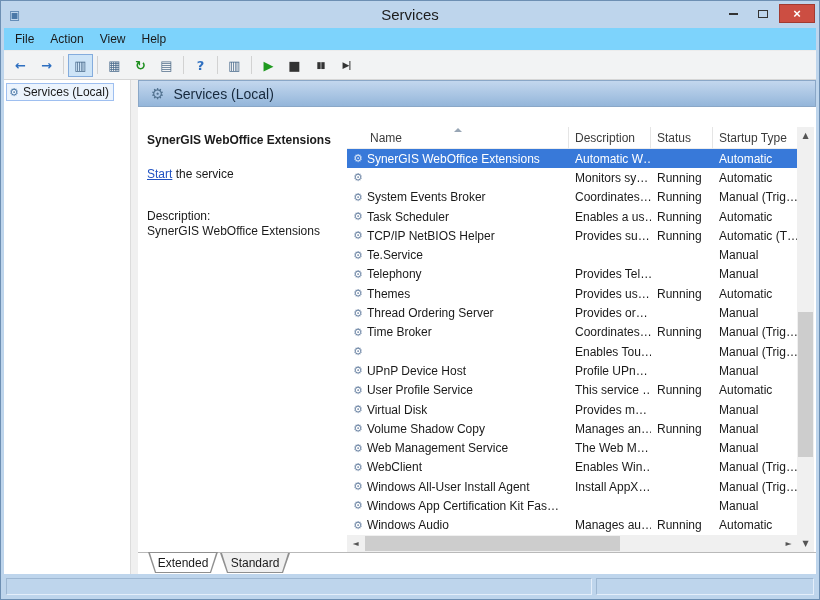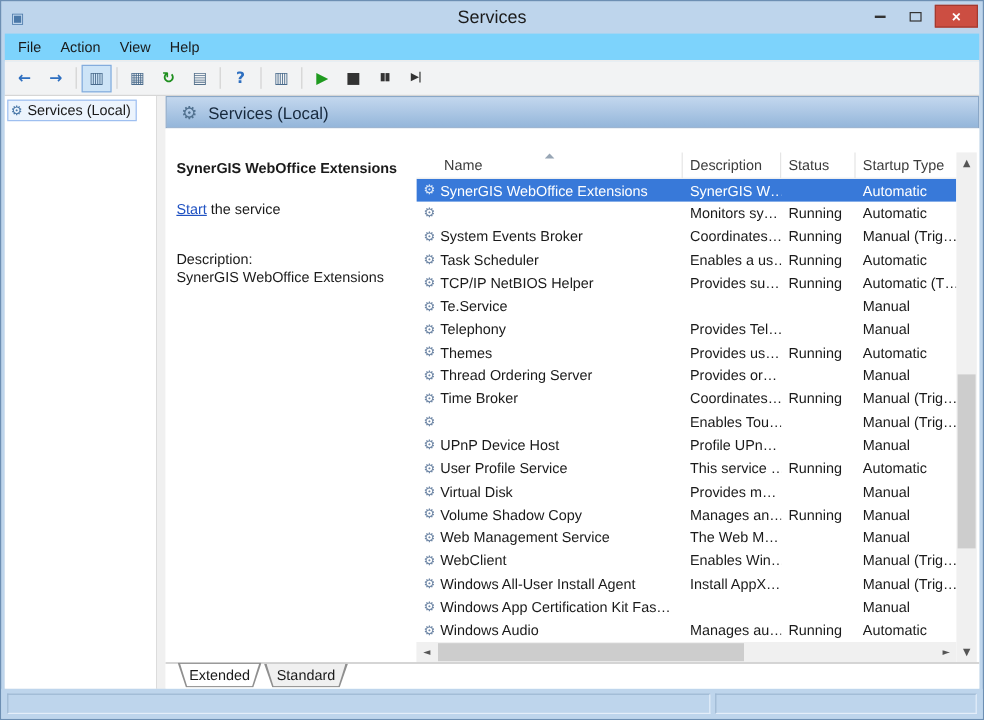--- a/index.html
+++ b/index.html
@@ -209,21 +209,21 @@
                 <div class="th c-startup">
                   <span class="th-label">Startup Type</span>
                 </div>
               </div>
             <div class="tbody">
                 <div class="trow selected">
                   <div class="cell c-name">
                     <span class="gear">⚙</span>
                     <span>SynerGIS WebOffice Extensions</span>
                   </div>
-                  <div class="cell c-desc">SynerGIS W…</div>
+                  <div class="cell c-desc">Automatic W…</div>
                   <div class="cell c-status"></div>
                   <div class="cell c-startup">Automatic</div>
                 </div>
                 <div class="trow">
                   <div class="cell c-name">
                     <span class="gear">⚙</span>
                   </div>
                   <div class="cell c-desc">Monitors sy…</div>
                   <div class="cell c-status">Running</div>
                   <div class="cell c-startup">Automatic</div>

